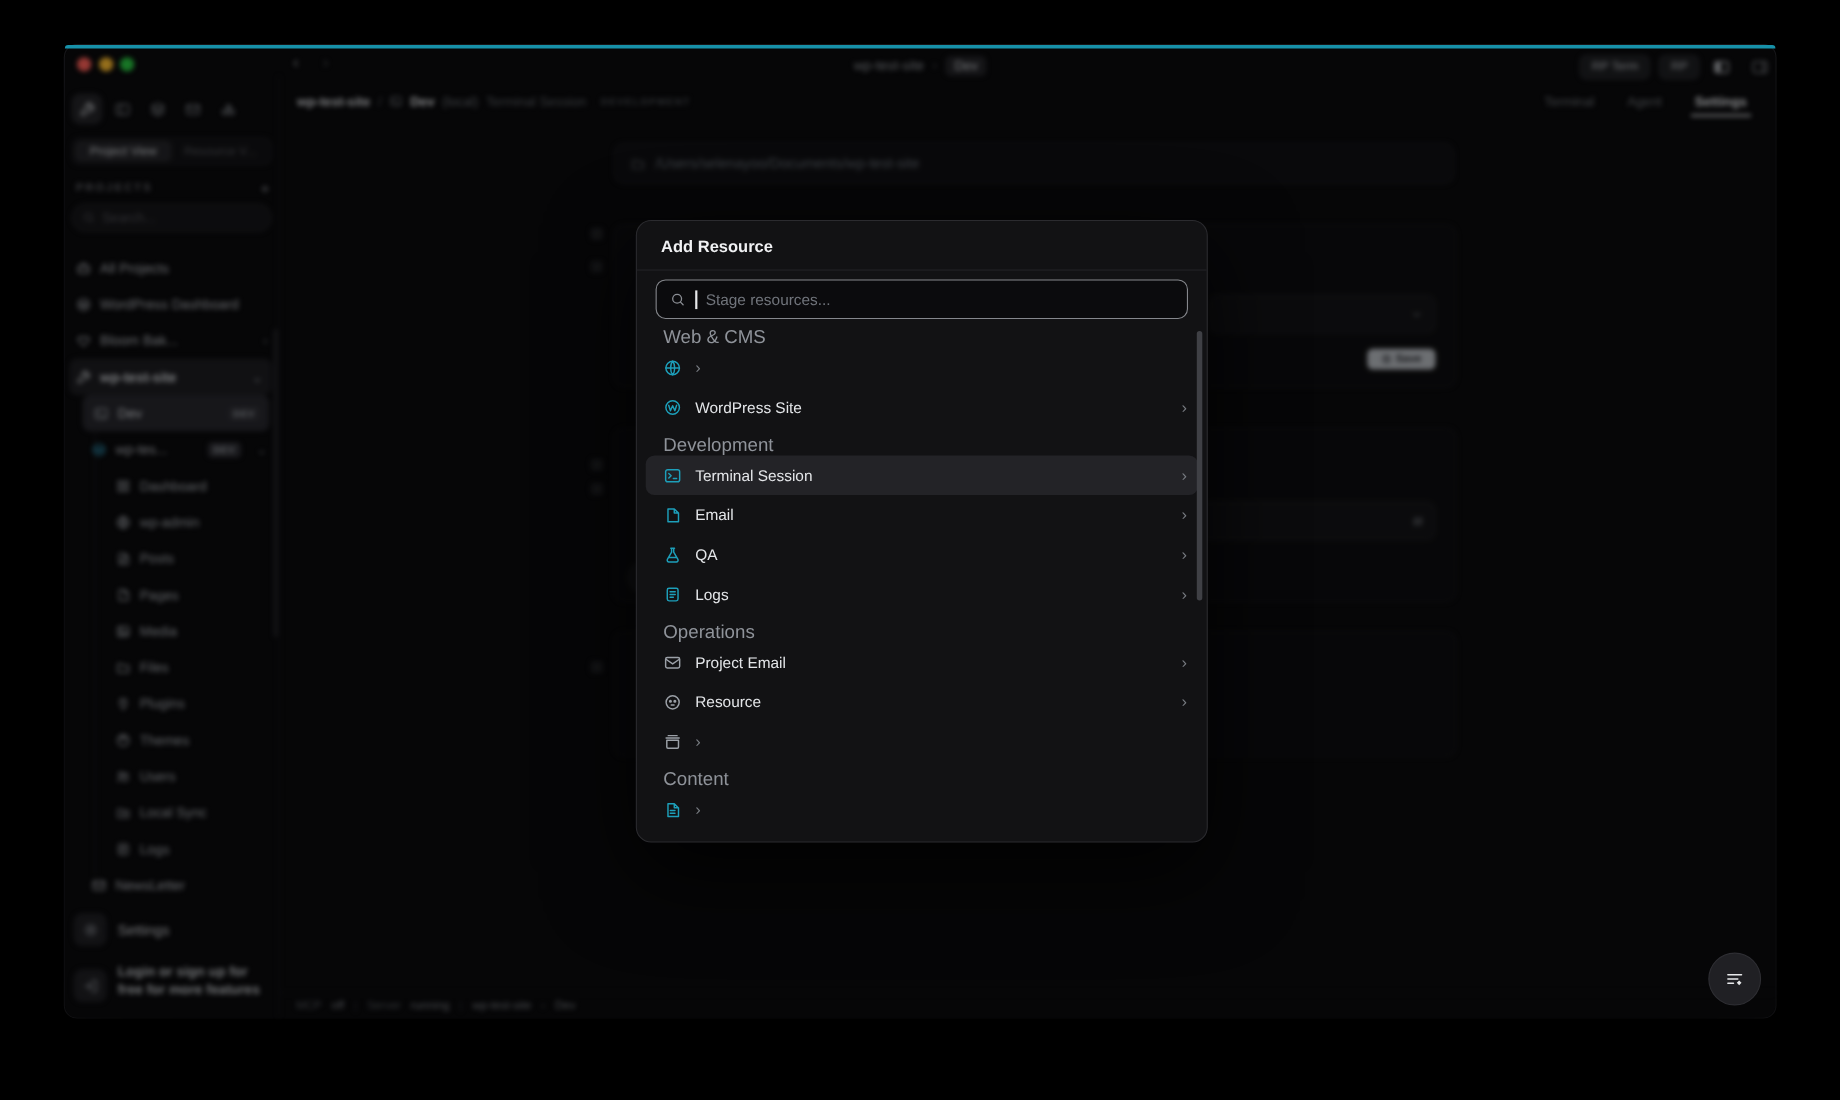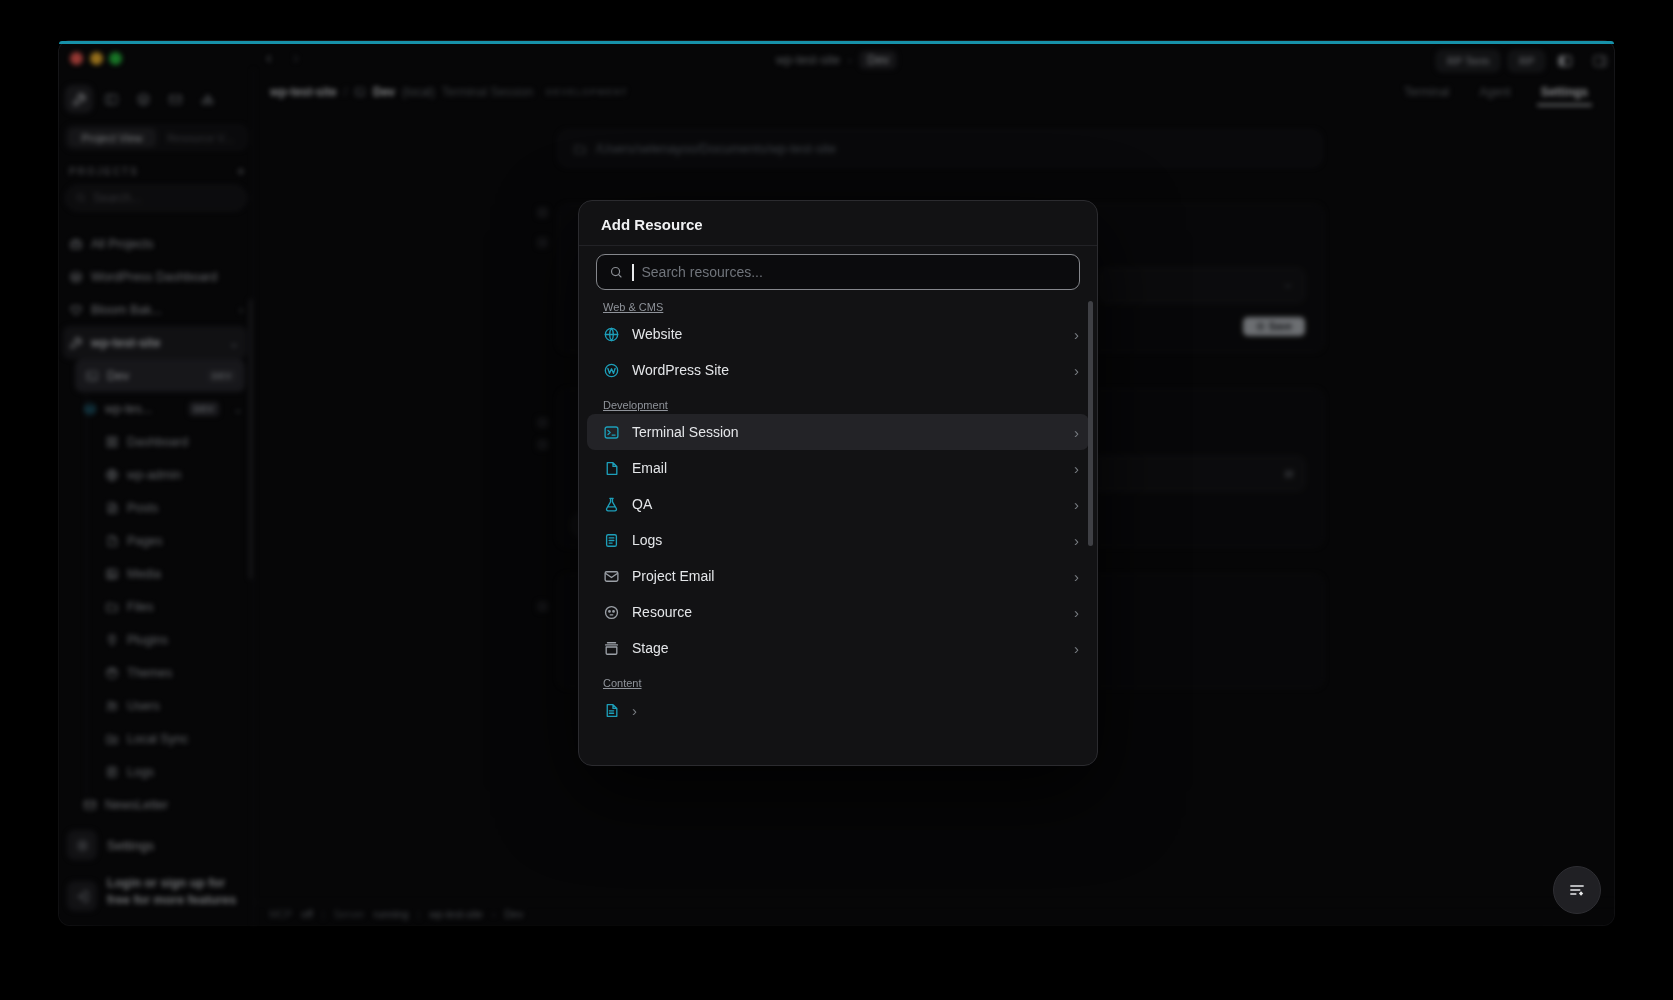--- a/index.html
+++ b/index.html
@@ -87,21 +87,21 @@
   
   .modal{position:absolute;left:519px;top:159px;width:520px;height:566px;background:#121214;border:1px solid #2b2b2f;
          border-radius:14px;z-index:10;box-shadow:0 28px 80px rgba(0,0,0,.8);box-sizing:border-box;}
   .m-title{position:absolute;left:22px;top:15px;font-size:15px;font-weight:700;color:#f0f1f3;}
   .m-div{position:absolute;left:0;right:0;top:44px;height:1px;background:#222226;}
   .m-search{position:absolute;left:17px;right:17px;top:53px;height:36px;border-radius:9px;border:1px solid #85878c;
             background:#0b0b0d;display:flex;align-items:center;gap:8px;padding:0 12px;box-sizing:border-box;}
   .m-search .ph{font-size:14px;color:#70747b;}
   .m-caret{width:1.5px;height:17px;background:#e8e9eb;}
   .m-list{position:absolute;left:8px;right:8px;top:97px;}
-  .m-sec{height:18px;line-height:18px;font-size:11px;color:#8f939a;padding-left:16px;margin-top:8px;text-decoration:underline;}
+  .m-sec{height:18px;line-height:18px;font-size:17px;color:#8f939a;padding-left:16px;margin-top:8px;}
   .m-sec:first-child{margin-top:0;}
   .m-item{height:36px;display:flex;align-items:center;gap:12px;padding:0 10px 0 16px;color:#e4e6e9;font-size:14px;border-radius:8px;}
   .m-item.hl{background:#232327;}
   .m-item .mlabel{flex:1;}
   .m-item .mchev{color:#787c82;font-size:15px;}
   .m-item .ic{width:17px;height:17px;}
   .m-scroll{position:absolute;right:4px;top:100px;width:5px;height:245px;border-radius:3px;background:#3f4045;z-index:11;}
 
   .fab{position:absolute;left:1494px;top:825px;width:46px;height:46px;border-radius:50%;background:#202024;
        border:1px solid #2e2e33;z-index:12;display:flex;align-items:center;justify-content:center;color:#e8e9eb;}
@@ -416,30 +416,29 @@
 
     <div class="modal">
       <div class="m-title">Add Resource</div>
       <div class="m-div"></div>
       <div class="m-search">
         <svg class="ic" viewBox="0 0 16 16" fill="none" stroke="currentColor" stroke-width="1.25" stroke-linecap="round" stroke-linejoin="round" style="width:15px;height:15px;color:#8b8e94">
             <path d="M12.8 12.8 10.3 10.3"></path>
             <circle cx="7" cy="7" r="4.3"></circle>
           </svg>
         <span class="m-caret"></span>
-        <span class="ph">Search resources...</span>
+        <span class="ph">Stage resources...</span>
       </div>
       <div class="m-list" id="modal-list">
           <div class="m-sec">Web &amp; CMS</div>
           <div class="m-item">
             <svg class="ic" viewBox="0 0 16 16" fill="none" stroke="currentColor" stroke-width="1.25" stroke-linecap="round" stroke-linejoin="round" style="width:17px;height:17px;color:#1d9fba">
               <circle cx="8" cy="8" r="5.8"></circle>
               <path d="M2.2 8h11.6M8 2.2c2.3 2.5 2.3 9.1 0 11.6M8 2.2c-2.3 2.5-2.3 9.1 0 11.6"></path>
             </svg>
-            <span class="mlabel">Website</span>
             <span class="mchev">›</span>
           </div>
           <div class="m-item">
             <svg class="ic" viewBox="0 0 16 16" fill="none" stroke="currentColor" stroke-width="1.25" stroke-linecap="round" stroke-linejoin="round" style="width:17px;height:17px;color:#1d9fba">
               <circle cx="8" cy="8" r="5.8"></circle>
               <path d="m4.6 6.1 1.5 4.6 1.9-4.3 1.9 4.3 1.5-4.6"></path>
             </svg>
             <span class="mlabel">WordPress Site</span>
             <span class="mchev">›</span>
           </div>
@@ -467,20 +466,21 @@
             <span class="mchev">›</span>
           </div>
           <div class="m-item">
             <svg class="ic" viewBox="0 0 16 16" fill="none" stroke="currentColor" stroke-width="1.25" stroke-linecap="round" stroke-linejoin="round" style="width:17px;height:17px;color:#1d9fba">
               <rect x="3.4" y="2.6" width="9.2" height="10.8" rx="1.5"></rect>
               <path d="M5.8 5.6h4.4M5.8 8h4.4M5.8 10.4h2.8"></path>
             </svg>
             <span class="mlabel">Logs</span>
             <span class="mchev">›</span>
           </div>
+          <div class="m-sec">Operations</div>
           <div class="m-item">
             <svg class="ic" viewBox="0 0 16 16" fill="none" stroke="currentColor" stroke-width="1.25" stroke-linecap="round" stroke-linejoin="round" style="width:17px;height:17px;color:#9ba0a7">
               <rect x="2" y="3.5" width="12" height="9" rx="1.4"></rect>
               <path d="m2.6 5.2 5.4 3.8 5.4-3.8"></path>
             </svg>
             <span class="mlabel">Project Email</span>
             <span class="mchev">›</span>
           </div>
           <div class="m-item">
             <svg class="ic" viewBox="0 0 16 16" fill="none" stroke="currentColor" stroke-width="1.25" stroke-linecap="round" stroke-linejoin="round" style="width:17px;height:17px;color:#9ba0a7">
@@ -489,21 +489,20 @@
               <circle cx="9.9" cy="7" r=".7"></circle>
               <path d="M6.8 10.2h2.4"></path>
             </svg>
             <span class="mlabel">Resource</span>
             <span class="mchev">›</span>
           </div>
           <div class="m-item">
             <svg class="ic" viewBox="0 0 16 16" fill="none" stroke="currentColor" stroke-width="1.25" stroke-linecap="round" stroke-linejoin="round" style="width:17px;height:17px;color:#9ba0a7">
               <path d="M3 6.6h10v5.8a1 1 0 0 1-1 1H4a1 1 0 0 1-1-1Z M2.4 4.6h11.2M4.2 2.6h7.6"></path>
             </svg>
-            <span class="mlabel">Stage</span>
             <span class="mchev">›</span>
           </div>
           <div class="m-sec">Content</div>
           <div class="m-item">
             <svg class="ic" viewBox="0 0 16 16" fill="none" stroke="currentColor" stroke-width="1.25" stroke-linecap="round" stroke-linejoin="round" style="width:17px;height:17px;color:#1d9fba">
               <path d="M4 2.5h5.4L13 6.1v7.4H4Z M9.4 2.5V6H13 M6 8.3h4M6 10.6h4"></path>
             </svg>
             <span class="mchev">›</span>
           </div>
         </div>

